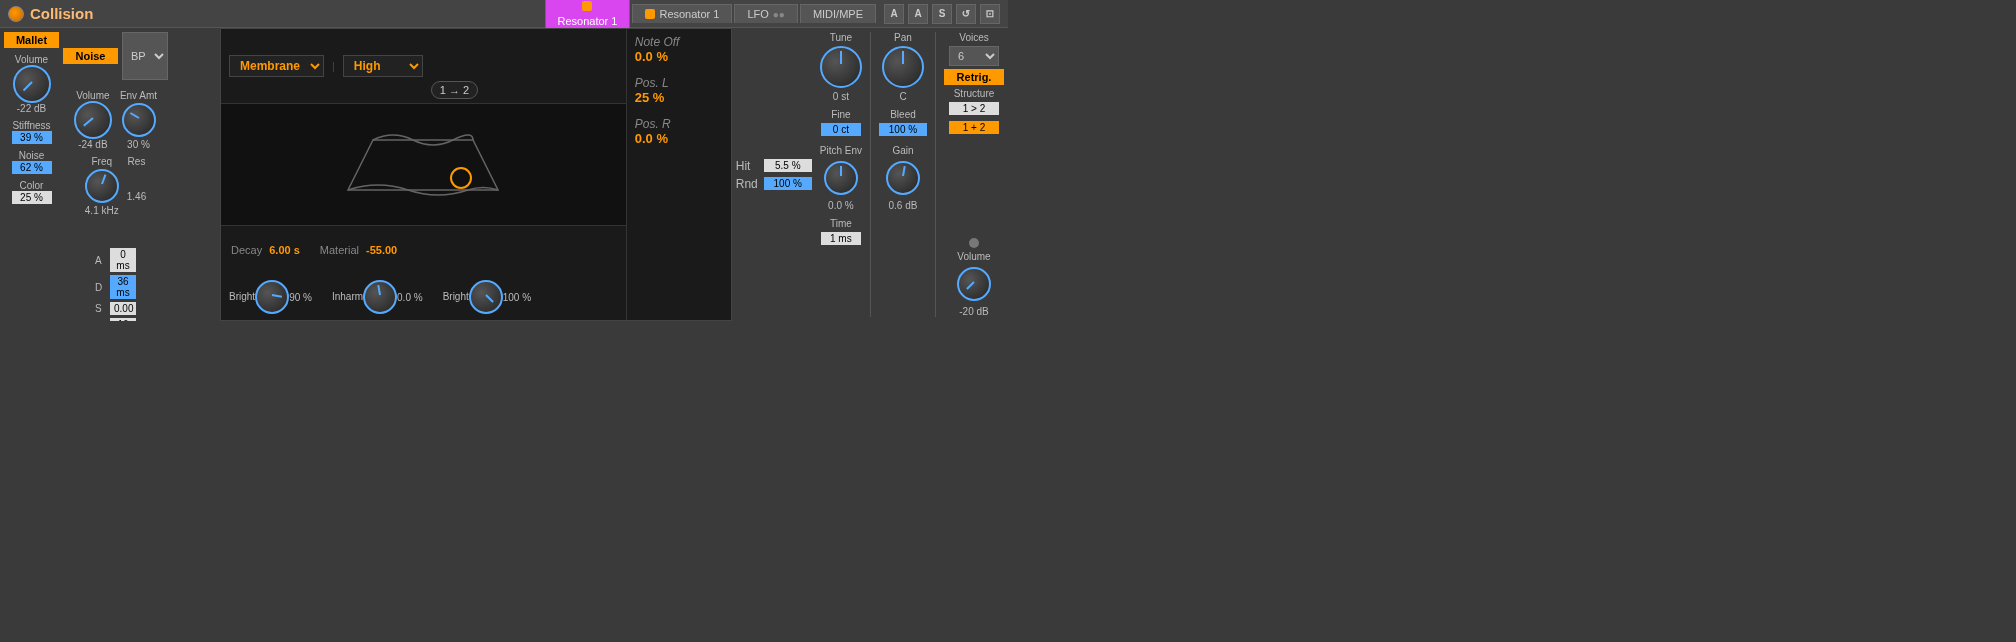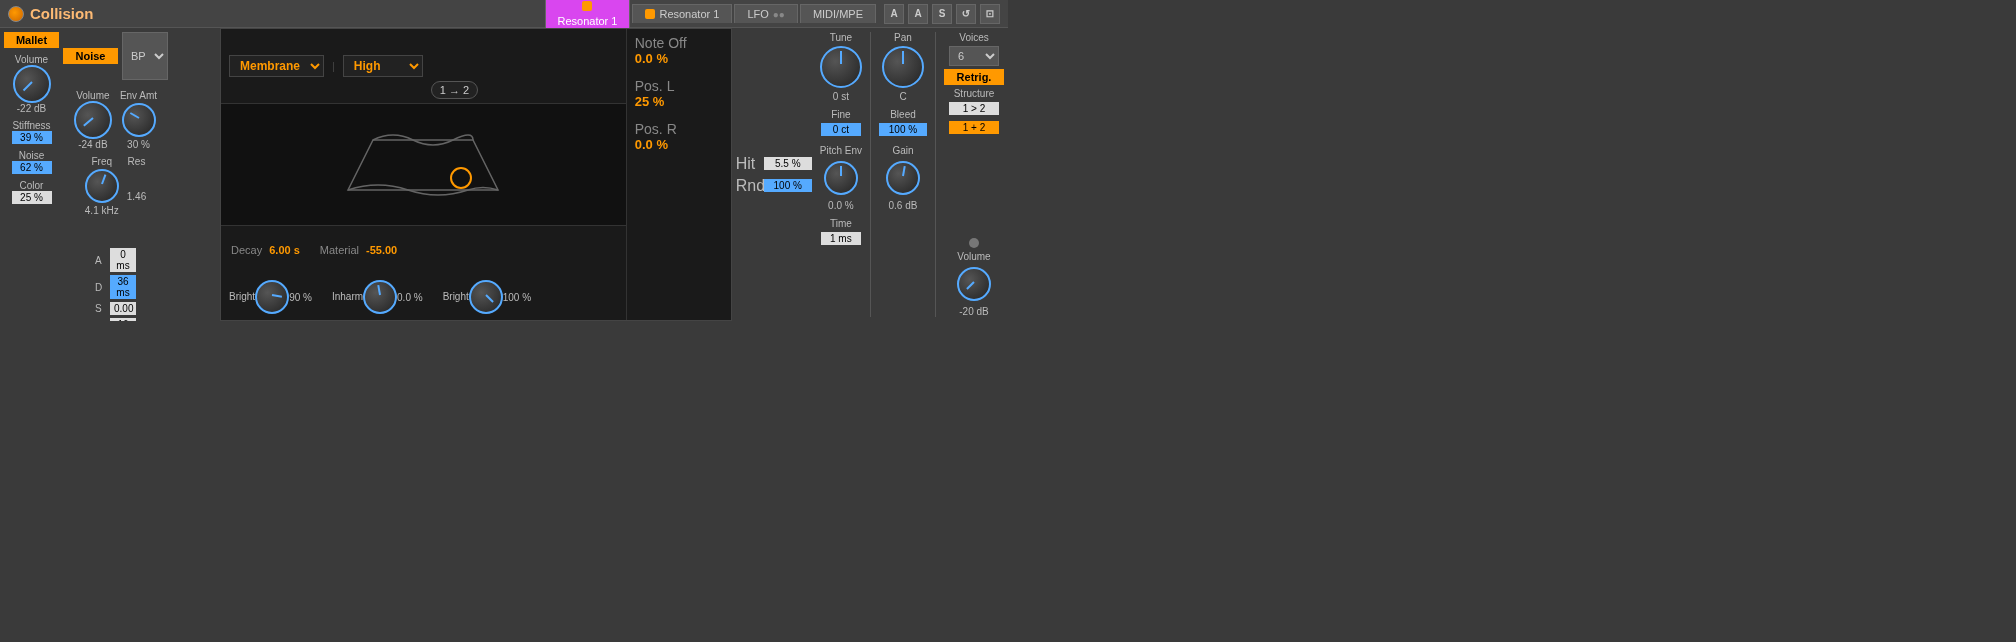--- a/index.html
+++ b/index.html
@@ -258,35 +258,35 @@
       flex-direction: row;
       align-items: center;
     }
     .ctrl-label { font-size: 10px; color: #bbb; margin-bottom: 2px; }
     .ctrl-val { font-size: 10px; color: #bbb; }
     .res-param {
       display: flex;
       flex-direction: column;
       align-items: flex-start;
     }
-    .res-param-label { font-size: 14px; color: #888; }
+    .res-param-label { font-size: 12px; color: #888; font-style: italic; }
     .res-param-val { font-size: 13px; color: #f90; font-weight: bold; }
     
     .hit-section {
       display: flex;
       flex-direction: column;
       gap: 4px;
       background: #3a3a3a;
       padding: 4px;
       justify-content: center;
     }
     .hit-row {
       display: flex; align-items: center; gap: 4px;
     }
-    .hit-label { font-size: 16px; color: #bbb; width: 24px; }
+    .hit-label { font-size: 12px; color: #bbb; width: 24px; }
     .hit-val {
       background: #ddd;
       color: #000;
       padding: 1px 6px;
       font-size: 10px;
       width: 48px; text-align: center;
     }
     .hit-val.blue { background: #5af; }
     
     .right-panel {

